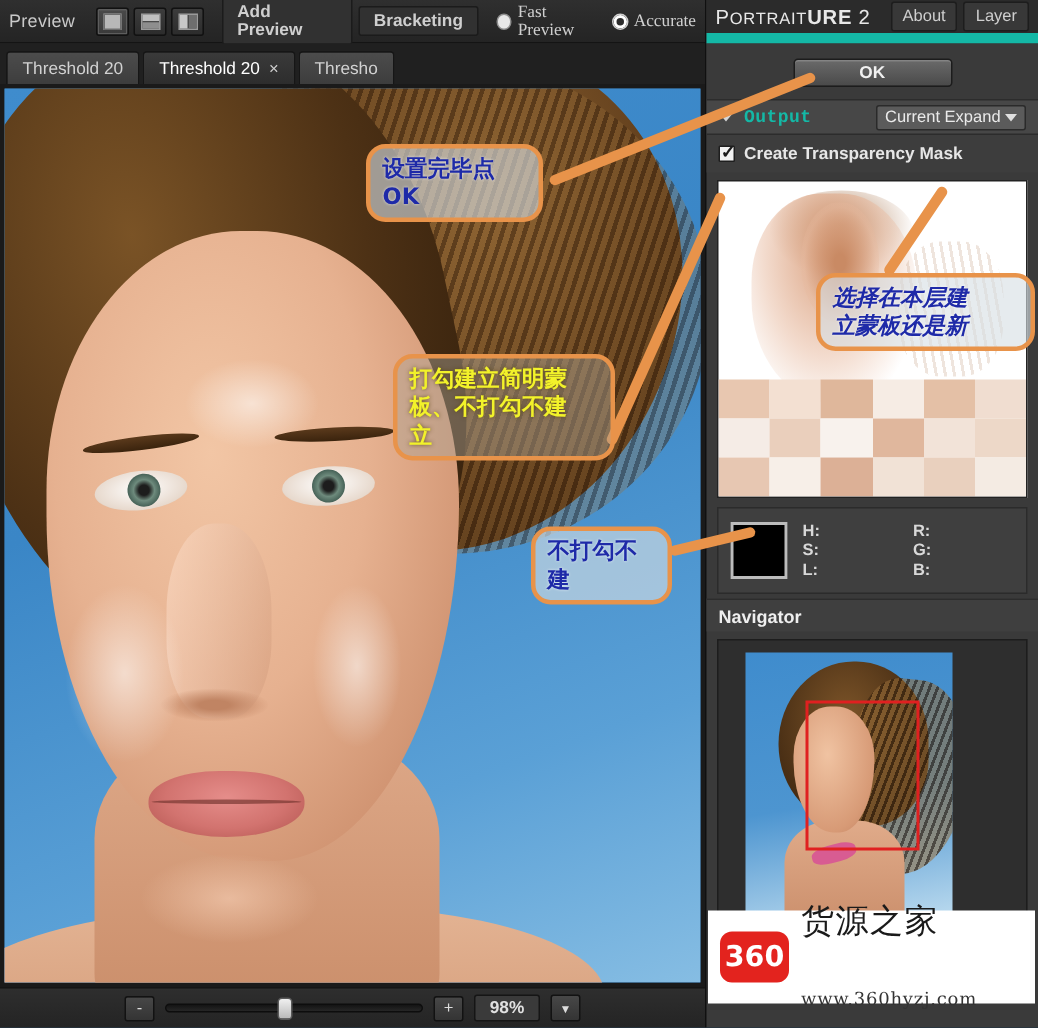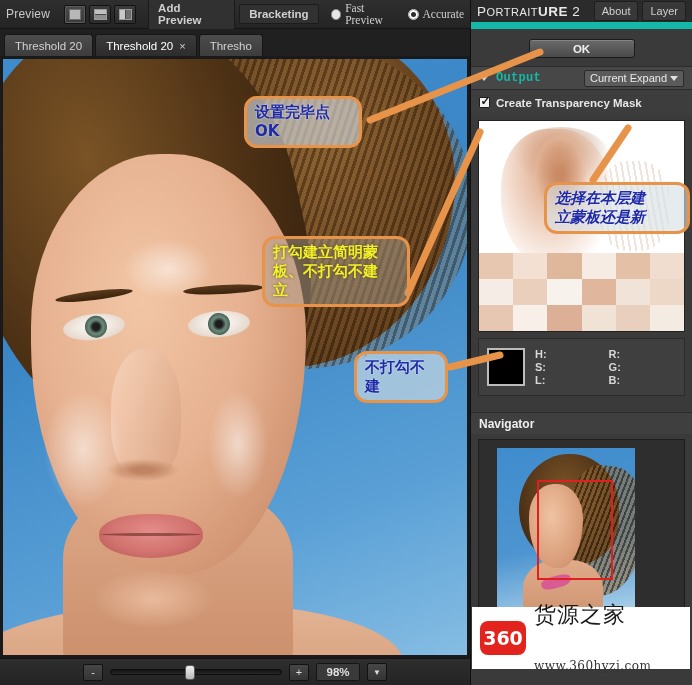--- a/index.html
+++ b/index.html
@@ -163,21 +163,21 @@
   #mp-mosaic { position:absolute; left:0; bottom:0; width:100%; height:78px; display:grid;
      grid-template-columns:repeat(6,1fr); grid-template-rows:repeat(3,1fr); }
   #mp-mosaic div { width:100%; height:100%; }
 
   #swatchrow { margin:6px 7px 0 7px; height:58px; background:#3f3f3f; border:1px solid #2b2b2b;
      display:flex; align-items:center; padding:0 8px; gap:10px; }
   #swatch { width:38px;height:38px;background:#000; border:2px solid #bcbcbc; }
   .labcol { font-size:11px; color:#d8d8d8; line-height:13px; font-weight:bold; }
   .labcol div { height:13px; }
 
-  #navsec { margin-top:16px; }
+  #navsec { margin-top:3px; }
   #navhead { height:22px; background:#3f3f3f; display:flex; align-items:center; padding:0 8px;
      border-top:1px solid #2c2c2c; }
   #navhead span { color:#efefef; font-size:12px; font-weight:bold; }
   #navbody { margin:5px 7px 0 7px; height:190px; background:#2e2e2e; border:1px solid #1d1d1d;
      position:relative; overflow:hidden; }
   #navthumb { position:absolute; left:18px; top:8px; width:138px; height:175px;
      background:linear-gradient(170deg,#3f8ccd 0%,#4d95d0 55%,#b9d9ee 100%); overflow:hidden; }
   #nt-hair { position:absolute; left:22px; top:6px; width:100px; height:110px;
      background:radial-gradient(ellipse at 45% 35%,#7d5529,#432a12 70%); border-radius:50% 48% 40% 50%; }
   #nt-hair2 { position:absolute; left:70px; top:18px; width:78px; height:130px;

